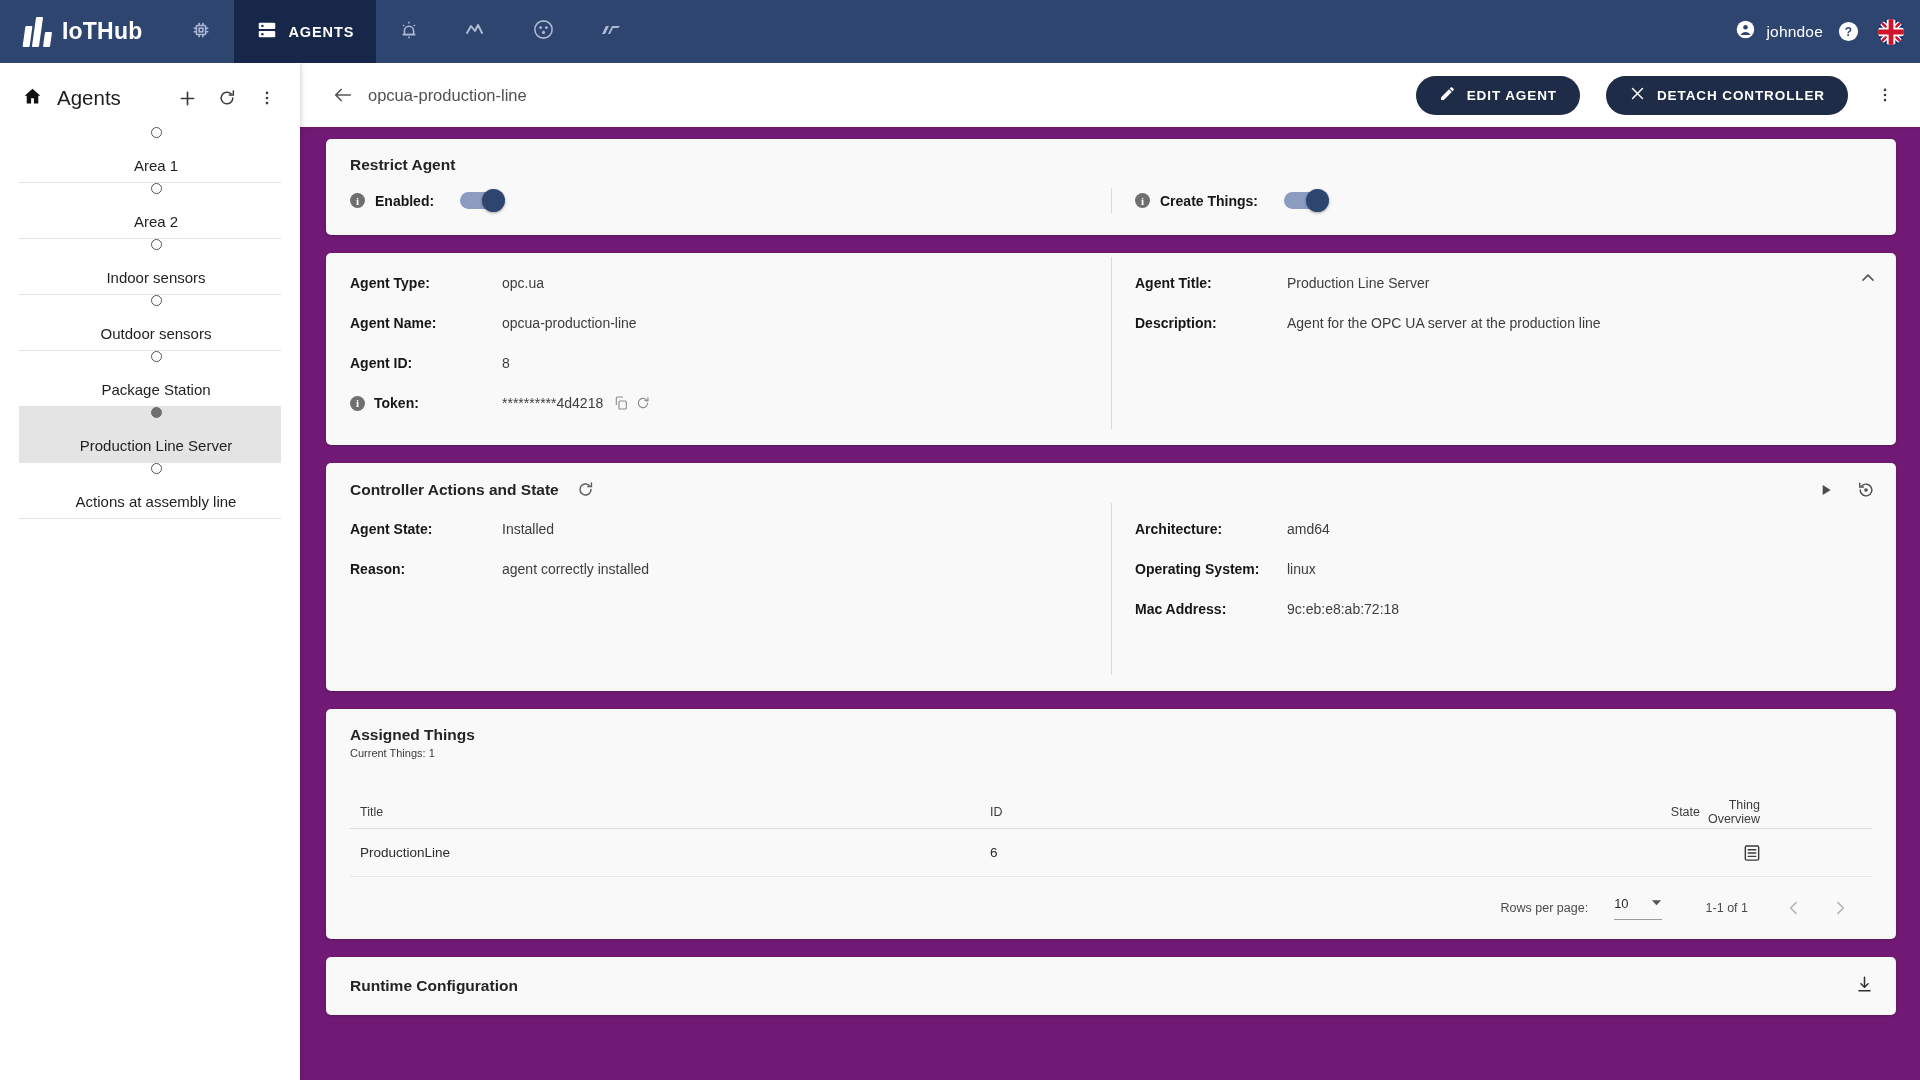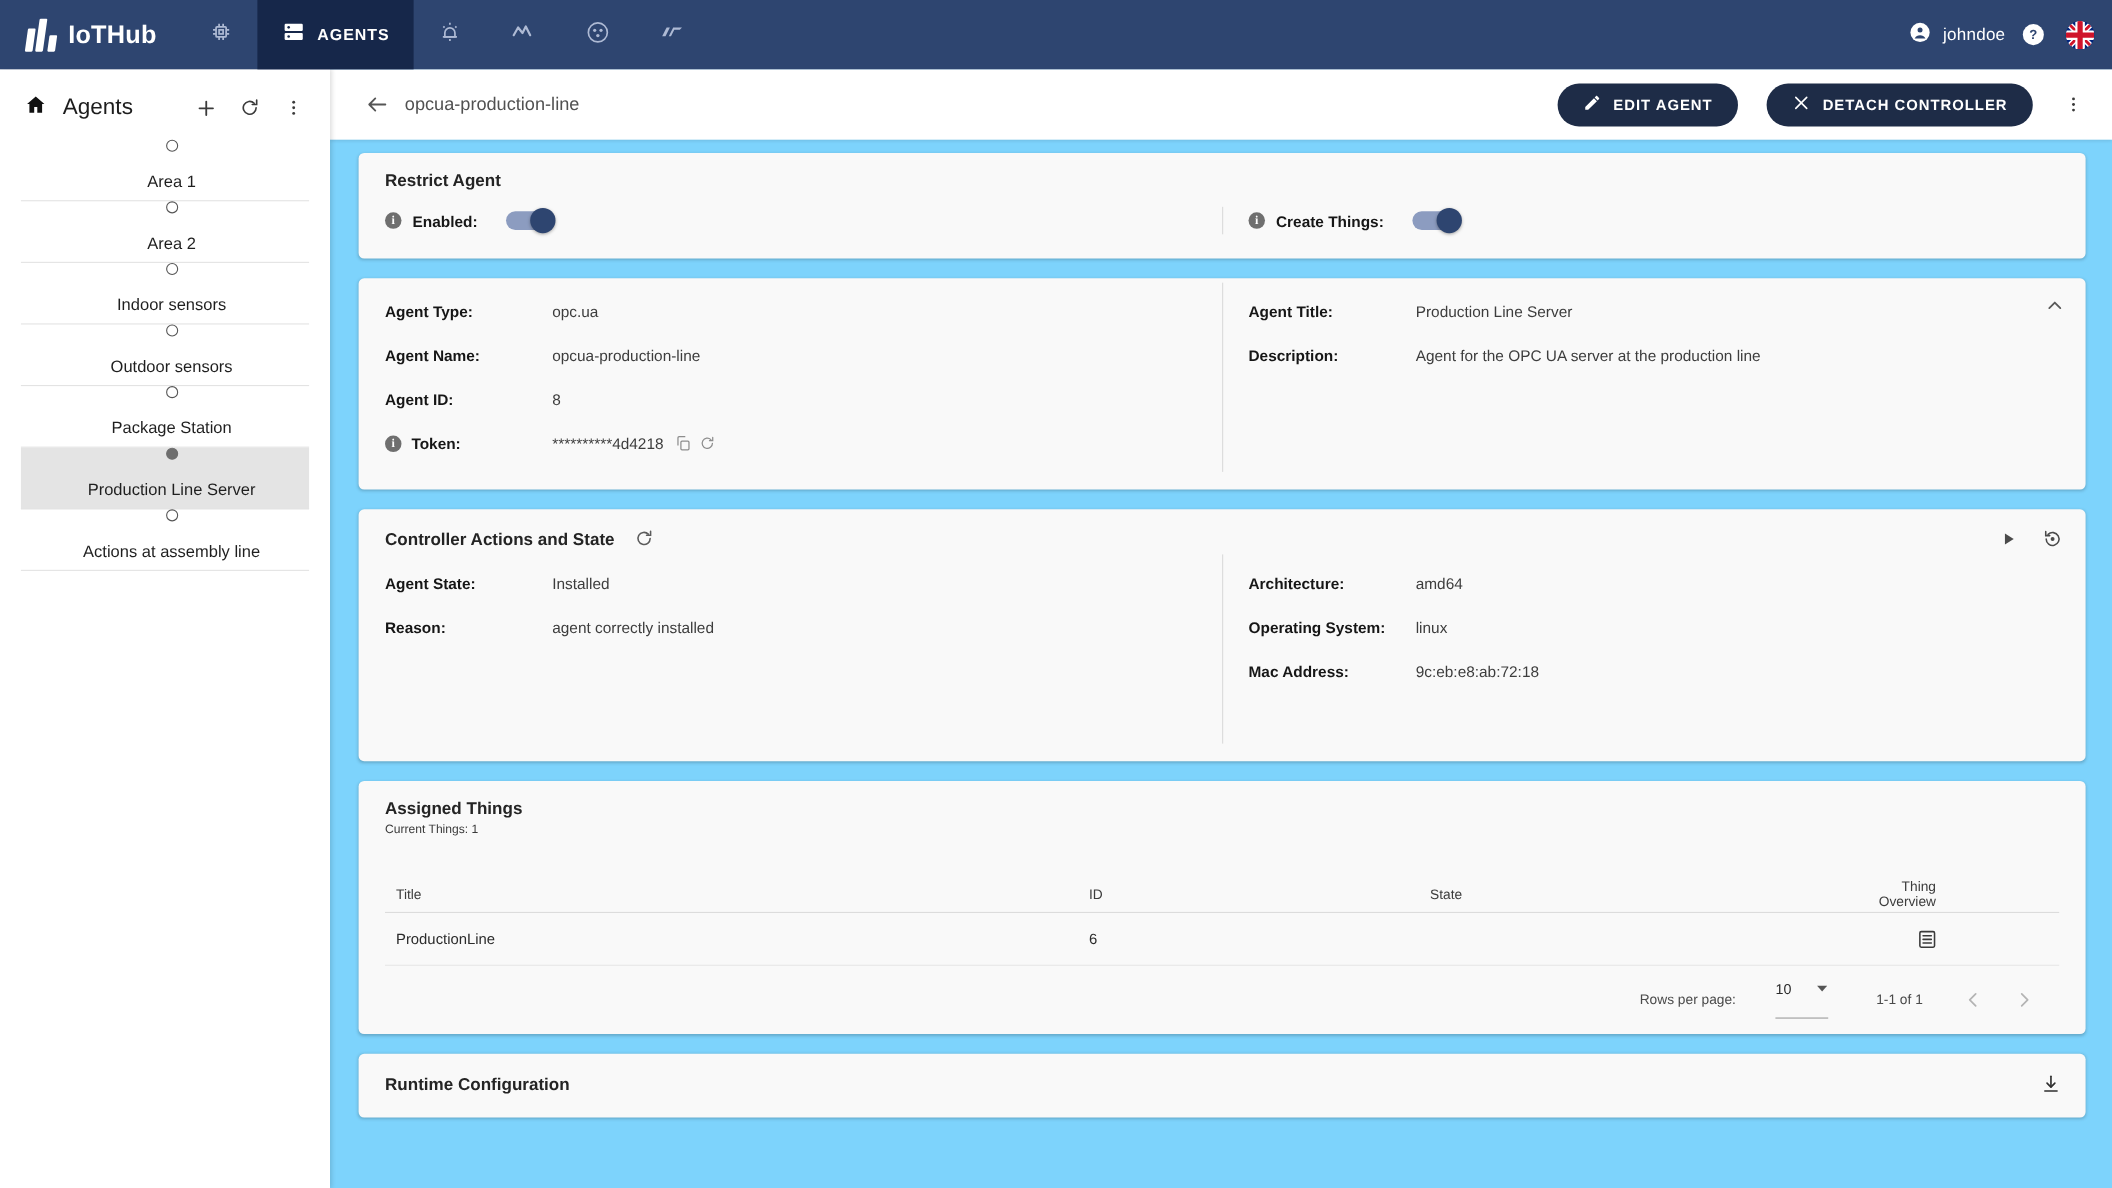--- a/index.html
+++ b/index.html
@@ -51,21 +51,21 @@
   .sb-item {
     display: flex; align-items: center; gap: 19px; height: 56px;
     padding-left: 12px; cursor: pointer; border-bottom: 1px solid #e3e3e3;
     font-size: 15px; color: #1f1f1f; flex-direction: column;
   }
   .sb-item.selected { background: #e4e4e4; }
   .dot { width: 11px; height: 11px; border-radius: 50%; border: 1.4px solid #555; flex: 0 0 auto; }
   .sb-item.selected .dot { background: #6e6e6e; border-color: #6e6e6e; }
 
   
-  .content { flex: 1; display: flex; flex-direction: column; background: #7dd3fc; min-width:0; }
+  .content { flex: 1; display: flex; flex-direction: column; background: #701a75; min-width:0; }
   .page-head {
     height: 64px; background: #fff; display: flex; align-items: center;
     padding: 0 20px 0 32px; gap: 14px; box-shadow: 0 1px 3px rgba(0,0,0,.10);
     position: relative; z-index: 8;
   }
   .back-ico { cursor: pointer; display:flex; color:#555; }
   .page-title { font-size: 16.5px; color: #515151; }
   .head-spacer { flex: 1; }
   .pill {
     display: flex; align-items: center; gap: 11px; background: #1e2c47; color: #fff;
@@ -114,26 +114,26 @@
 
   
   .table { padding: 0 24px; margin-top: 36px; }
   .thead, .trow { display: flex; align-items: center; }
   .thead { height: 34px; border-bottom: 1px solid #dcdcdc; }
   .trow { height: 48px; border-bottom: 1px solid #e6e6e6; }
   .th { font-size: 12.5px; color: #3c3c3c; }
   .td { font-size: 13.5px; color: #2b2b2b; }
   .c-title { width: 640px; padding-left: 10px; }
   .c-id { width: 310px; }
-  .c-state { width: 400px; }
+  .c-state { width: 400px; text-align: right; }
   .c-over { flex: 1; text-align: right; padding-right: 112px; }
   .c-over-cell { flex: 1; display: flex; justify-content: flex-end; padding-right: 110px; }
   .paginator { display: flex; align-items: center; justify-content: flex-end; gap: 0; height: 62px; padding-right: 22px; }
   .pg-label { font-size: 12.5px; color: #4a4a4a; }
-  .pg-select { display: flex; align-items: center; gap: 22px; margin-left: 36px; padding-bottom: 18px;
+  .pg-select { display: flex; align-items: center; gap: 22px; margin-left: 26px; padding-bottom: 8px;
     border-bottom: 1px solid #9b9b9b; cursor: pointer; }
   .pg-select span { font-size: 13px; color: #2b2b2b; }
   .pg-range { font-size: 12.5px; color: #4a4a4a; margin-left: 44px; }
   .pg-btn { margin-left: 36px; cursor: pointer; display:flex; color:#b4b4b4; }
   .pg-btn.last { margin-left: 26px; }
 
   
   .runtime { height: 58px; display: flex; align-items: center; }
   .runtime .card-title { padding-top: 0; }
   .dl-ico { position: absolute; right: 22px; top: 18px; cursor: pointer; color:#2f2f2f; display:flex;}

